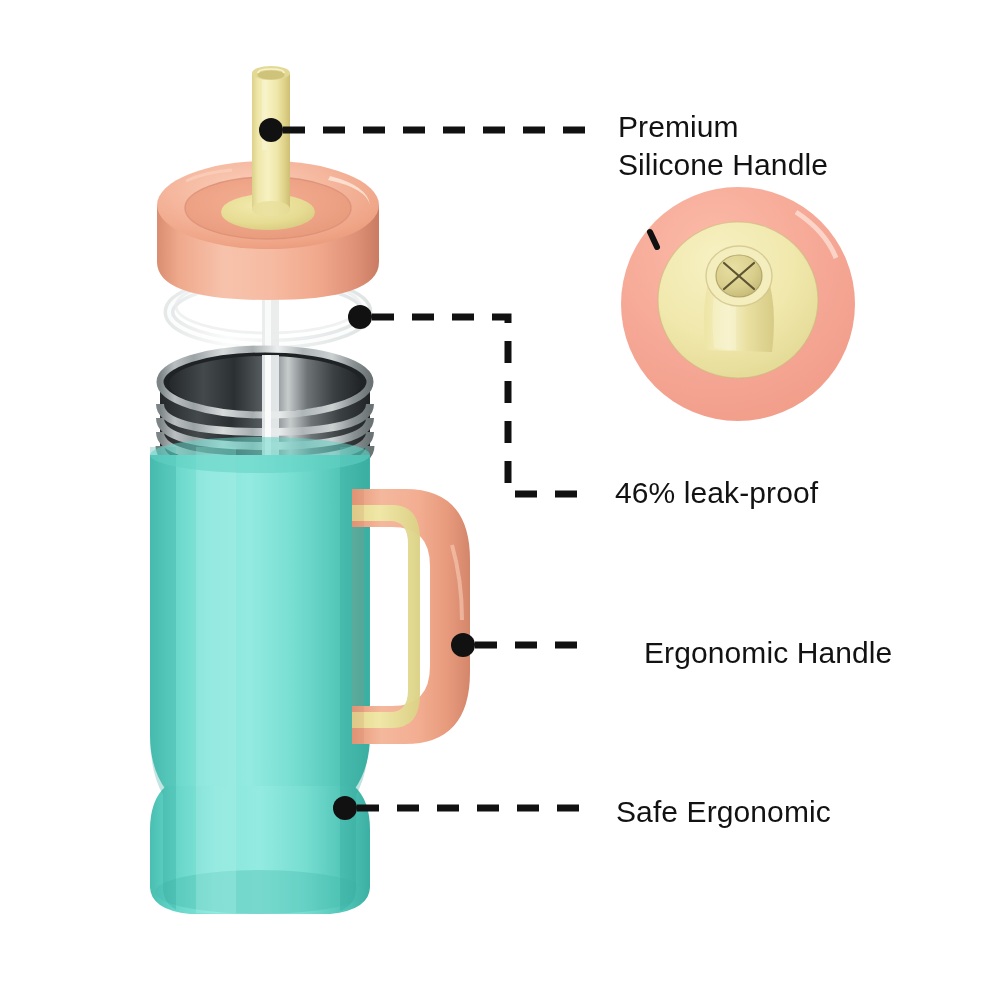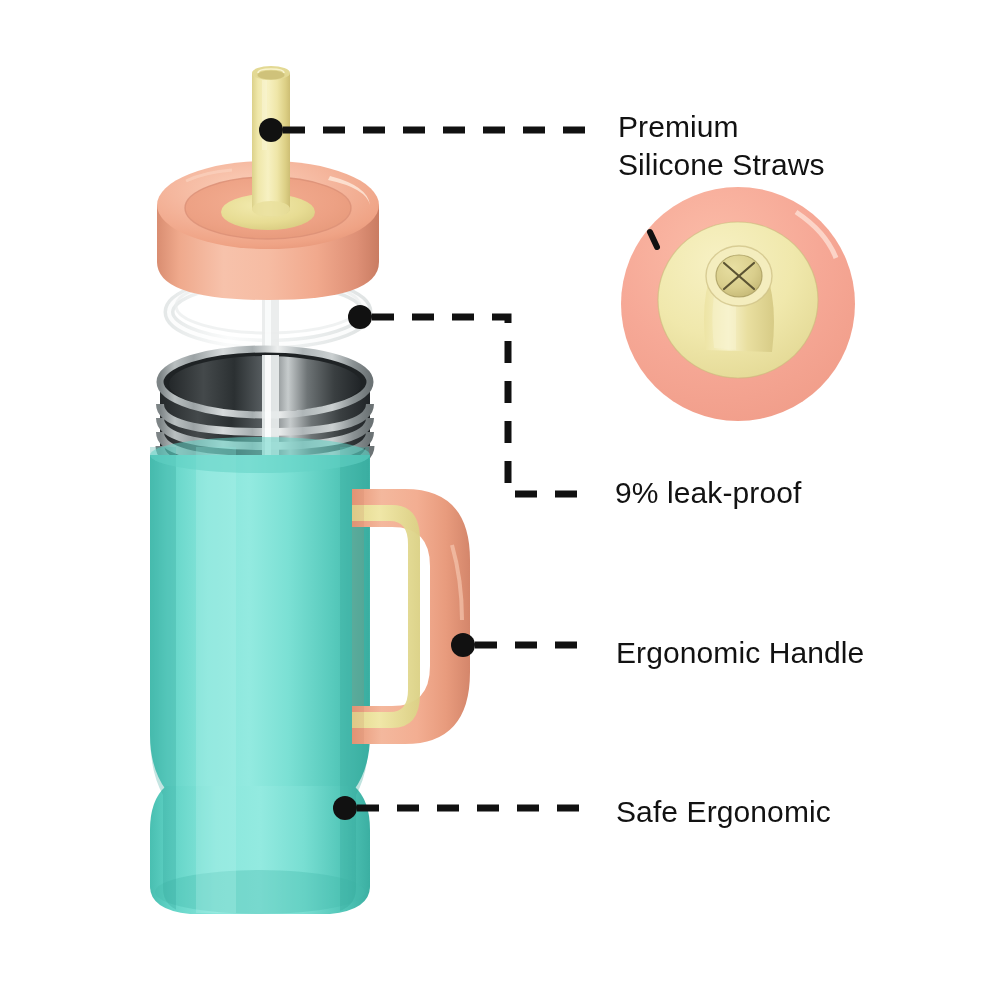--- a/index.html
+++ b/index.html
@@ -29,21 +29,21 @@
     font-family: "Liberation Sans", sans-serif;
     font-size: 30px;
     font-weight: 400;
     letter-spacing: 0.1px;
     line-height: 1.27;
     white-space: pre-line;
   }
 
   #label-straws   { left: 618px; top: 108px; }
   #label-leak     { left: 615px; top: 474px; }
-  #label-handle   { left: 616px; top: 634px; }
+  #label-handle   { left: 644px; top: 634px; }
   #label-safe     { left: 616px; top: 793px; }
 
   .svg-layer {
     position: absolute;
     left: 0;
     top: 0;
     width: 1000px;
     height: 1000px;
   }
 </style>
@@ -328,21 +328,21 @@
       </g>
 
       <g>
         <circle cx="345" cy="808" r="12" fill="#111111" stroke="none"></circle>
         <line x1="357" y1="808" x2="592" y2="808" stroke-dasharray="22 18"></line>
       </g>
     </g>
   </svg>
 
   <div class="label" id="label-straws">Premium
-Silicone Straws</div>
-
-  <div class="label" id="label-leak">9% leak-proof</div>
+Silicone Handle</div>
+
+  <div class="label" id="label-leak">46% leak-proof</div>
 
   <div class="label" id="label-handle">Ergonomic Handle</div>
 
   <div class="label" id="label-safe">Safe Ergonomic</div>
 
 </div>
 
 </body></html>

